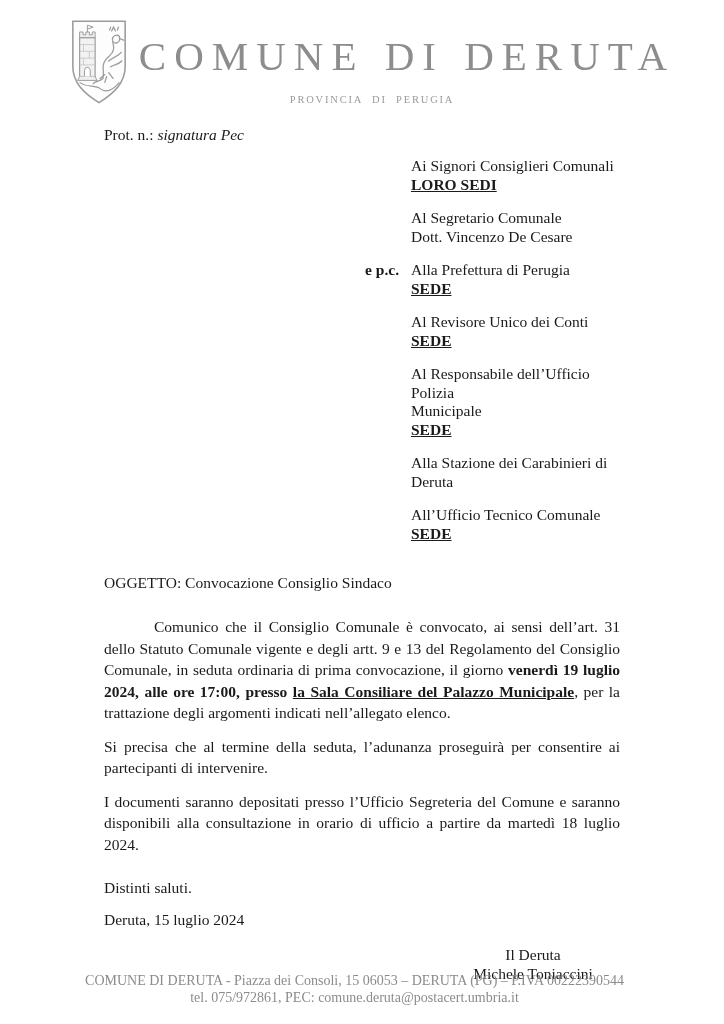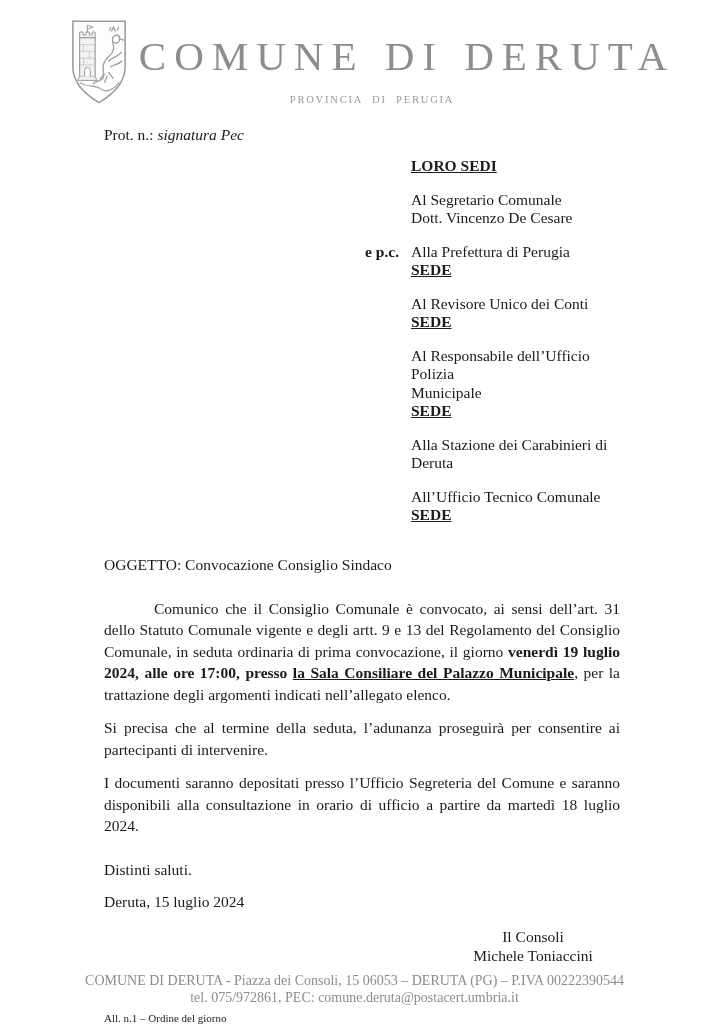--- a/index.html
+++ b/index.html
@@ -133,20 +133,21 @@
   <div class="content">
 
     <div class="prot-line">
       <span>Prot. n.:</span>
       <span class="prot-value">signatura Pec</span>
     </div>
 
     <div class="recipients">
 
       <div class="recipient">
+        <div>Ai Signori Consiglieri Comunali</div>
         <div class="sede">LORO SEDI</div>
       </div>
 
       <div class="recipient">
         <div>Al Segretario Comunale</div>
         <div>Dott. Vincenzo De Cesare</div>
       </div>
 
       <div class="recipient">
         <span class="rec-prefix">e p.c.</span>
@@ -181,21 +182,21 @@
     <p class="para p1"><span>Comunico che il Consiglio Comunale è convocato, ai sensi dell’art. 31 dello Statuto Comunale vigente e degli artt. 9 e 13 del Regolamento del Consiglio Comunale, in seduta ordinaria di prima convocazione, il giorno </span><span class="bold">venerdì 19 luglio 2024, alle ore 17:00, presso </span><span class="bold-underline">la Sala Consiliare del Palazzo Municipale</span><span>, per la trattazione degli argomenti indicati nell’allegato elenco.</span></p>
 
     <p class="para p2">Si precisa che al termine della seduta, l’adunanza proseguirà per consentire ai partecipanti di intervenire.</p>
 
     <p class="para p3">I documenti saranno depositati presso l’Ufficio Segreteria del Comune e saranno disponibili alla consultazione in orario di ufficio a partire da martedì 18 luglio 2024.</p>
 
     <div class="salutation">Distinti saluti.</div>
     <div class="place-date">Deruta, 15 luglio 2024</div>
 
     <div class="signature-block">
-      <div>Il Consoli</div>
+      <div>Il Deruta</div>
       <div>Michele Toniaccini</div>
     </div>
 
     <div class="attachment">All. n.1 – Ordine del giorno</div>
 
   </div>
 
   <div class="footer">
     <div>COMUNE DI DERUTA -  Piazza dei Consoli, 15 06053 – DERUTA (PG) – P.IVA 00222390544</div>
     <div>tel. 075/972861, PEC: comune.deruta@postacert.umbria.it</div>

